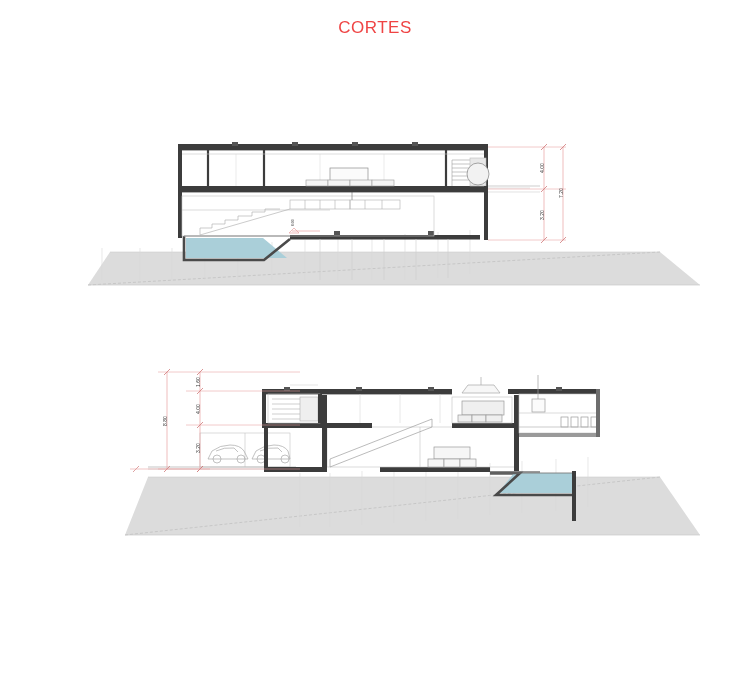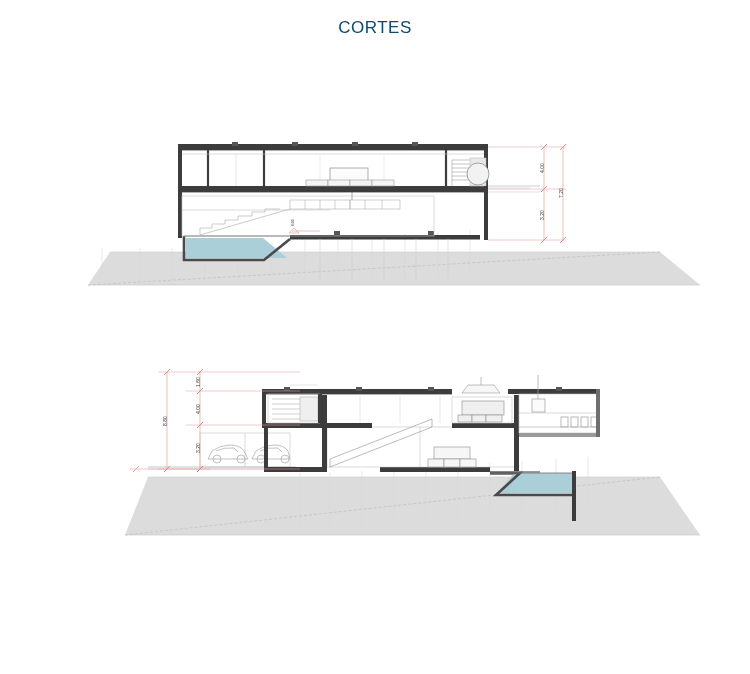--- a/index.html
+++ b/index.html
@@ -22,21 +22,21 @@
     background: #ffffff;
   }
   #sheet-title {
     position: absolute;
     left: 0;
     top: 18px;
     width: 750px;
     text-align: center;
     font-size: 17px;
     letter-spacing: 0.5px;
-    color: #0c4a6e;
+    color: #ef4444;
     font-family: "Liberation Sans", sans-serif;
     user-select: none;
   }
   .section-canvas {
     position: absolute;
     left: 0;
     width: 750px;
   }
   #section-1-wrap { top: 130px; height: 190px; }
   #section-2-wrap { top: 355px; height: 200px; }

